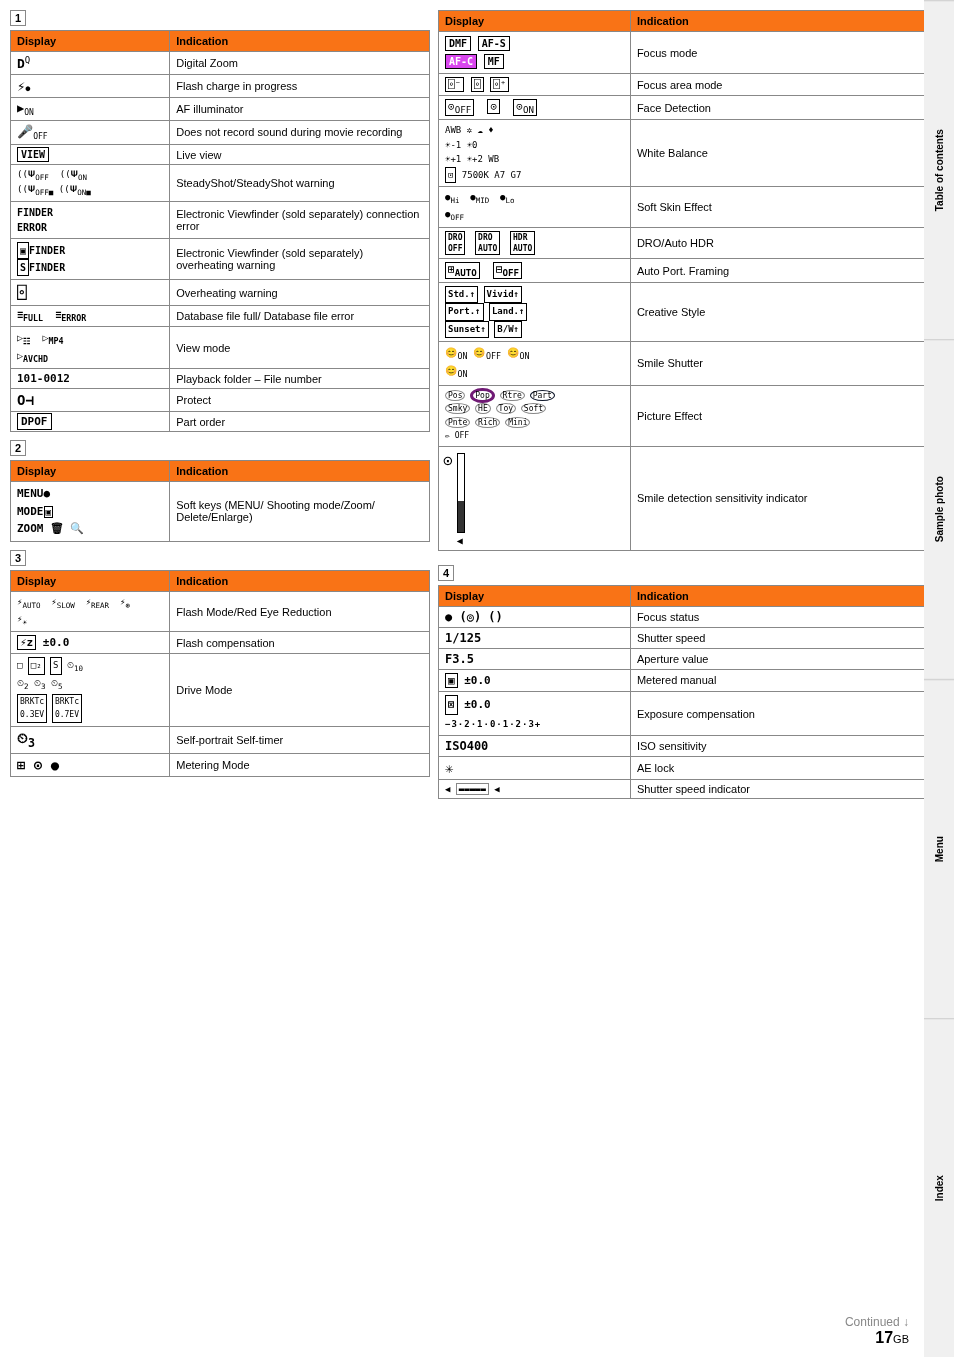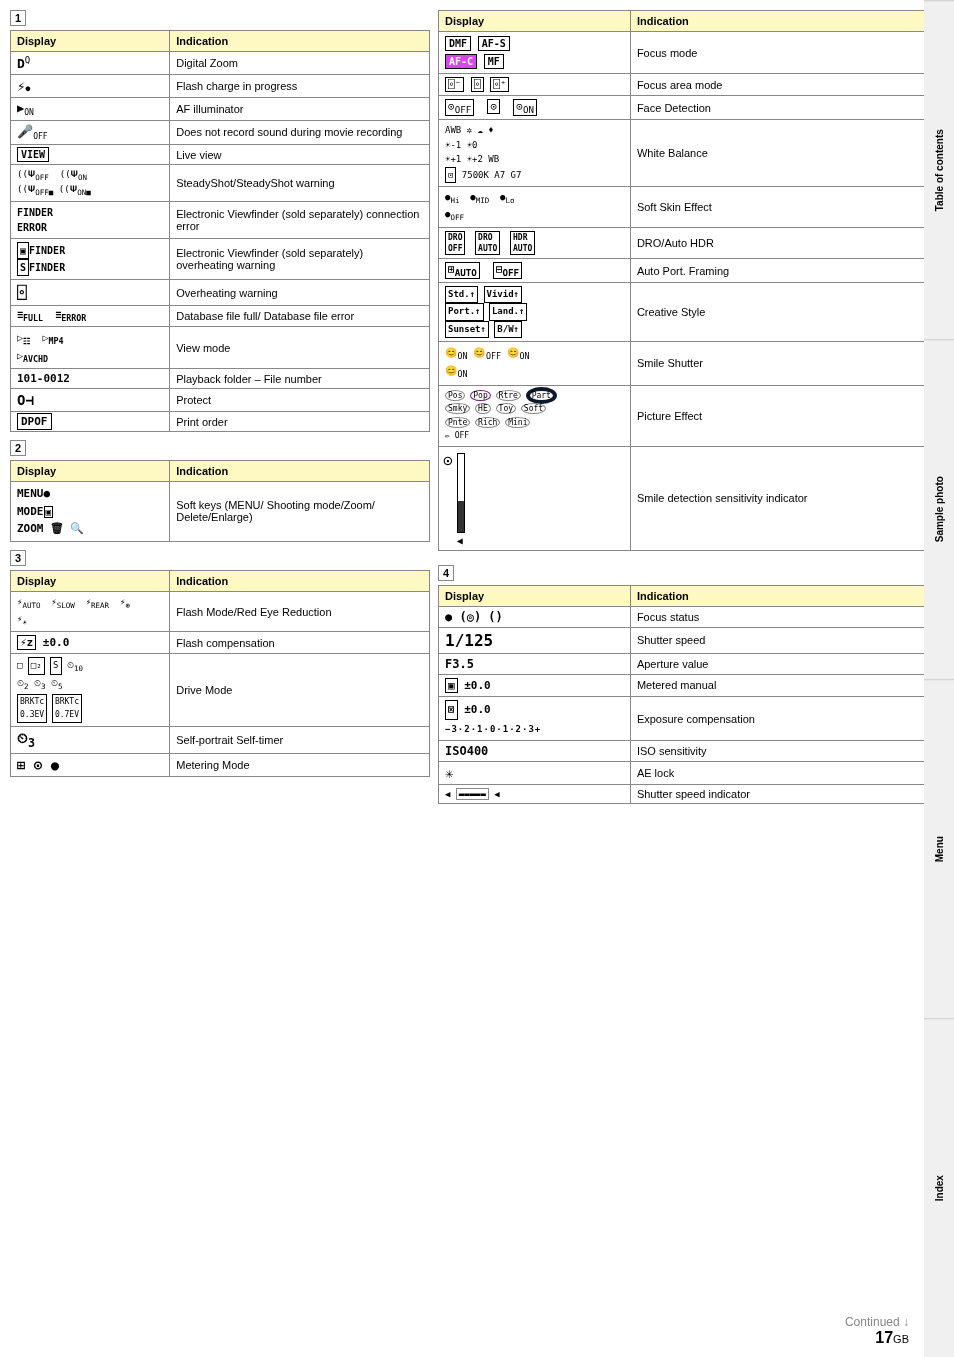--- a/index.html
+++ b/index.html
@@ -56,21 +56,21 @@
       cursor: pointer;
     }
 
     
     table {
       border-collapse: collapse;
       width: 100%;
       margin-bottom: 8px;
     }
     th {
-      background: #fef9c3;
+      background: #f97316;
       border: 1px solid #888;
       padding: 4px 6px;
       font-weight: bold;
       font-size: 11px;
       text-align: left;
     }
     td {
       border: 1px solid #888;
       padding: 3px 6px;
       vertical-align: middle;
@@ -194,21 +194,21 @@
           <tr>
             <td style="font-weight:bold; font-size:11px;">101-0012</td>
             <td>Playback folder – File number</td>
           </tr>
           <tr>
             <td style="font-size:14px; font-weight:bold;">O⊣</td>
             <td>Protect</td>
           </tr>
           <tr>
             <td><span class="icon-bordered" style="font-size:11px; font-weight:bold;">DPOF</span></td>
-            <td>Print order</td>
+            <td>Part order</td>
           </tr>
         </tbody>
       </table>
     </div>
 
     <div style="margin-top:6px;">
       <span class="section-num">2</span>
       <table>
         <thead>
           <tr>
@@ -346,23 +346,23 @@
         <tr>
           <td style="font-size:10px; line-height:1.6;">
             😊<sub>ON</sub>&nbsp;😊<sub>OFF</sub>&nbsp;😊<sub>ON</sub><br>
             😊<sub>ON</sub>
           </td>
           <td>Smile Shutter</td>
         </tr>
         <tr>
           <td style="font-size:8px; line-height:1.7;">
             <span style="border:1px solid #888; border-radius:50%; padding:0 2px;">Pos</span>
-            <span style="border:1px solid #701a75; border-radius:50%; padding:0 2px;">Pop</span>
+            <span style="border:3px solid #701a75; border-radius:50%; padding:0 2px;">Pop</span>
             <span style="border:1px solid #888; border-radius:50%; padding:0 2px;">Rtre</span>
-            <span style="border:4px solid #0f172a; border-radius:50%; padding:0 2px;text-align:right;">Part</span><br>
+            <span style="border:1px solid #0f172a; border-radius:50%; padding:0 2px;text-align:right;">Part</span><br>
             <span style="border:1px solid #888; border-radius:50%; padding:0 2px;">Smky</span>
             <span style="border:1px solid #888; border-radius:50%; padding:0 2px;">HE</span>
             <span style="border:1px solid #888; border-radius:50%; padding:0 2px;">Toy</span>
             <span style="border:1px solid #888; border-radius:50%; padding:0 2px;">Soft</span><br>
             <span style="border:1px solid #888; border-radius:50%; padding:0 2px;">Pnte</span>
             <span style="border:1px solid #888; border-radius:50%; padding:0 2px;">Rich</span>
             <span style="border:1px solid #888; border-radius:50%; padding:0 2px;">Mini</span><br>
             ✏ OFF
           </td>
           <td>Picture Effect</td>
@@ -393,21 +393,21 @@
             <th>Display</th>
             <th>Indication</th>
           </tr>
         </thead>
         <tbody>
           <tr>
             <td style="font-size:12px; font-weight:bold;">● (◎) ()</td>
             <td>Focus status</td>
           </tr>
           <tr>
-            <td style="font-weight:bold; font-size:16px;">1/125</td>
+            <td style="font-weight:bold; font-size:12px;">1/125</td>
             <td>Shutter speed</td>
           </tr>
           <tr>
             <td style="font-weight:bold; font-size:12px;">F3.5</td>
             <td>Aperture value</td>
           </tr>
           <tr>
             <td style="font-weight:bold; font-size:11px;"><span class="icon-box">▣</span> ±0.0</td>
             <td>Metered manual</td>
           </tr>

